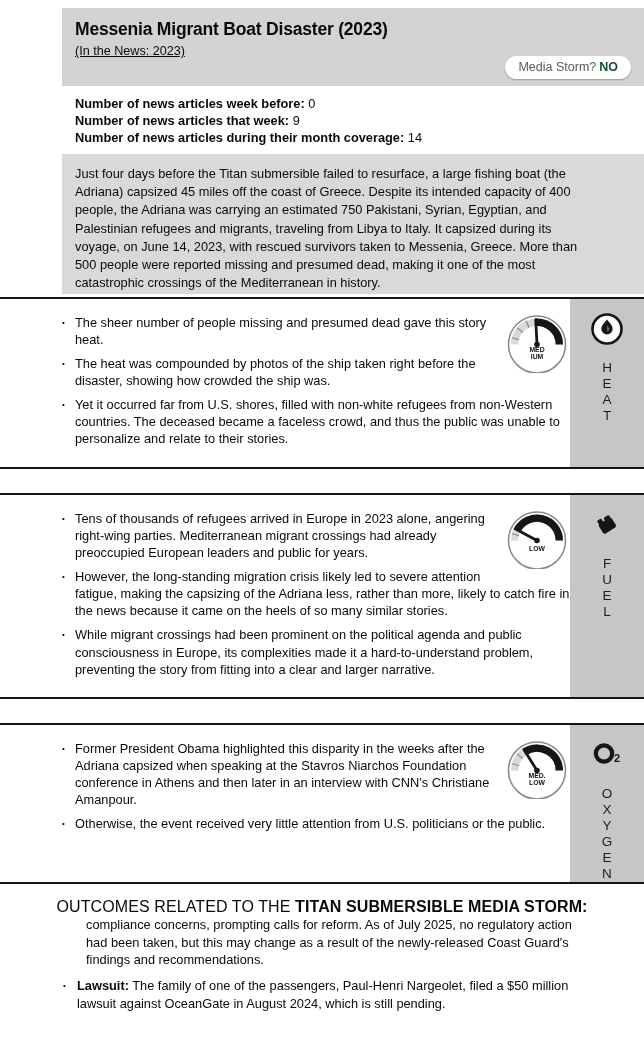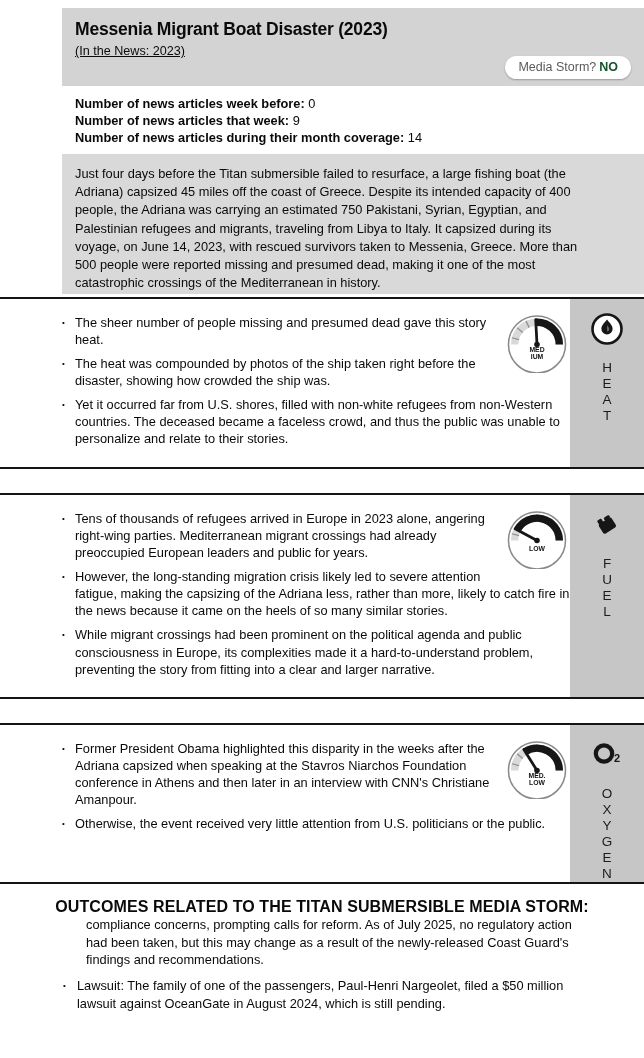--- a/index.html
+++ b/index.html
@@ -58,27 +58,27 @@
     display: flex; flex-direction: column; align-items: center;
     padding-top: 13px; flex: none;
   }
   .side-icon { width: 34px; height: 34px; margin-bottom: 14px; }
   .vletters { display: flex; flex-direction: column; align-items: center; }
   .vletter { font-size: 13.5px; line-height: 16px; color: #1c1c1c; text-align: center; }
 
   
   .outcomes { padding: 14px 0 22px; }
   .outcomes-heading { text-align: center; font-size: 16px; letter-spacing: 0.1px; }
-  .oh-prefix { font-weight: bold; }
+  .oh-prefix { font-weight: normal; }
   .oh-emph { font-weight: bold; }
   .outcomes-para { margin: 0 56px 0 86px; line-height: 1.39; }
   .outcomes-bullets { margin: 8px 54px 0 63px; }
   .obullet { margin: 6px 0; padding-left: 14px; text-indent: -14px; line-height: 1.39; }
   .obullet .bm { width: 14px; }
-  .lead { font-weight: normal; }
+  .lead { font-weight: bold; }
 </style>
 </head>
 <body>
 
 <div class="page">
 
   <header class="header">
     <div class="title">Messenia Migrant Boat Disaster (2023)</div>
     <div class="subtitle">(In the News: 2023)</div>
     <div class="badge"><span>Media Storm?</span><span class="no">NO</span></div>

